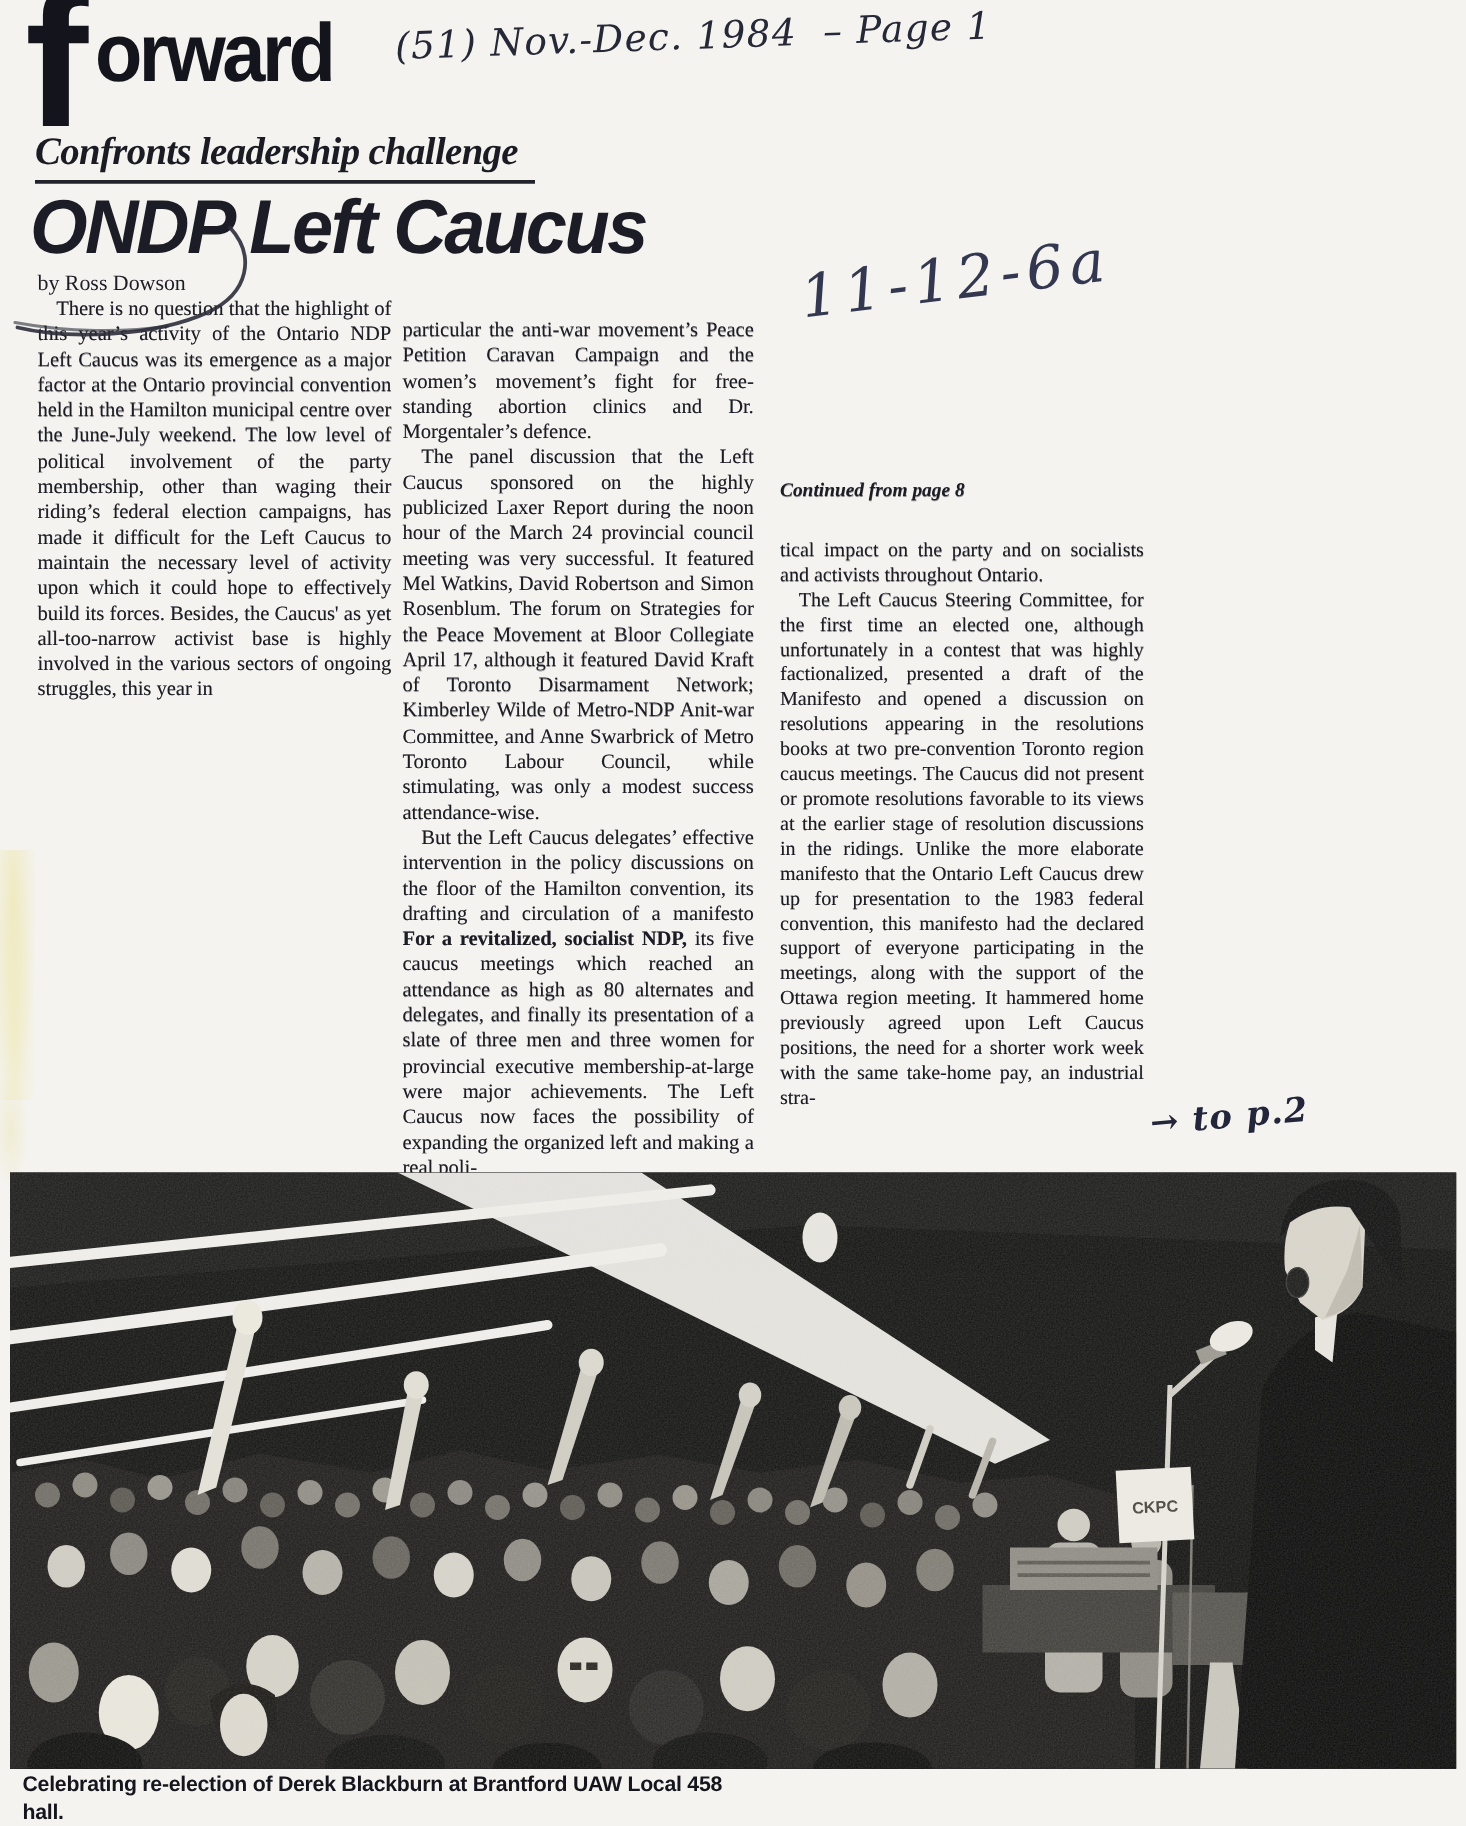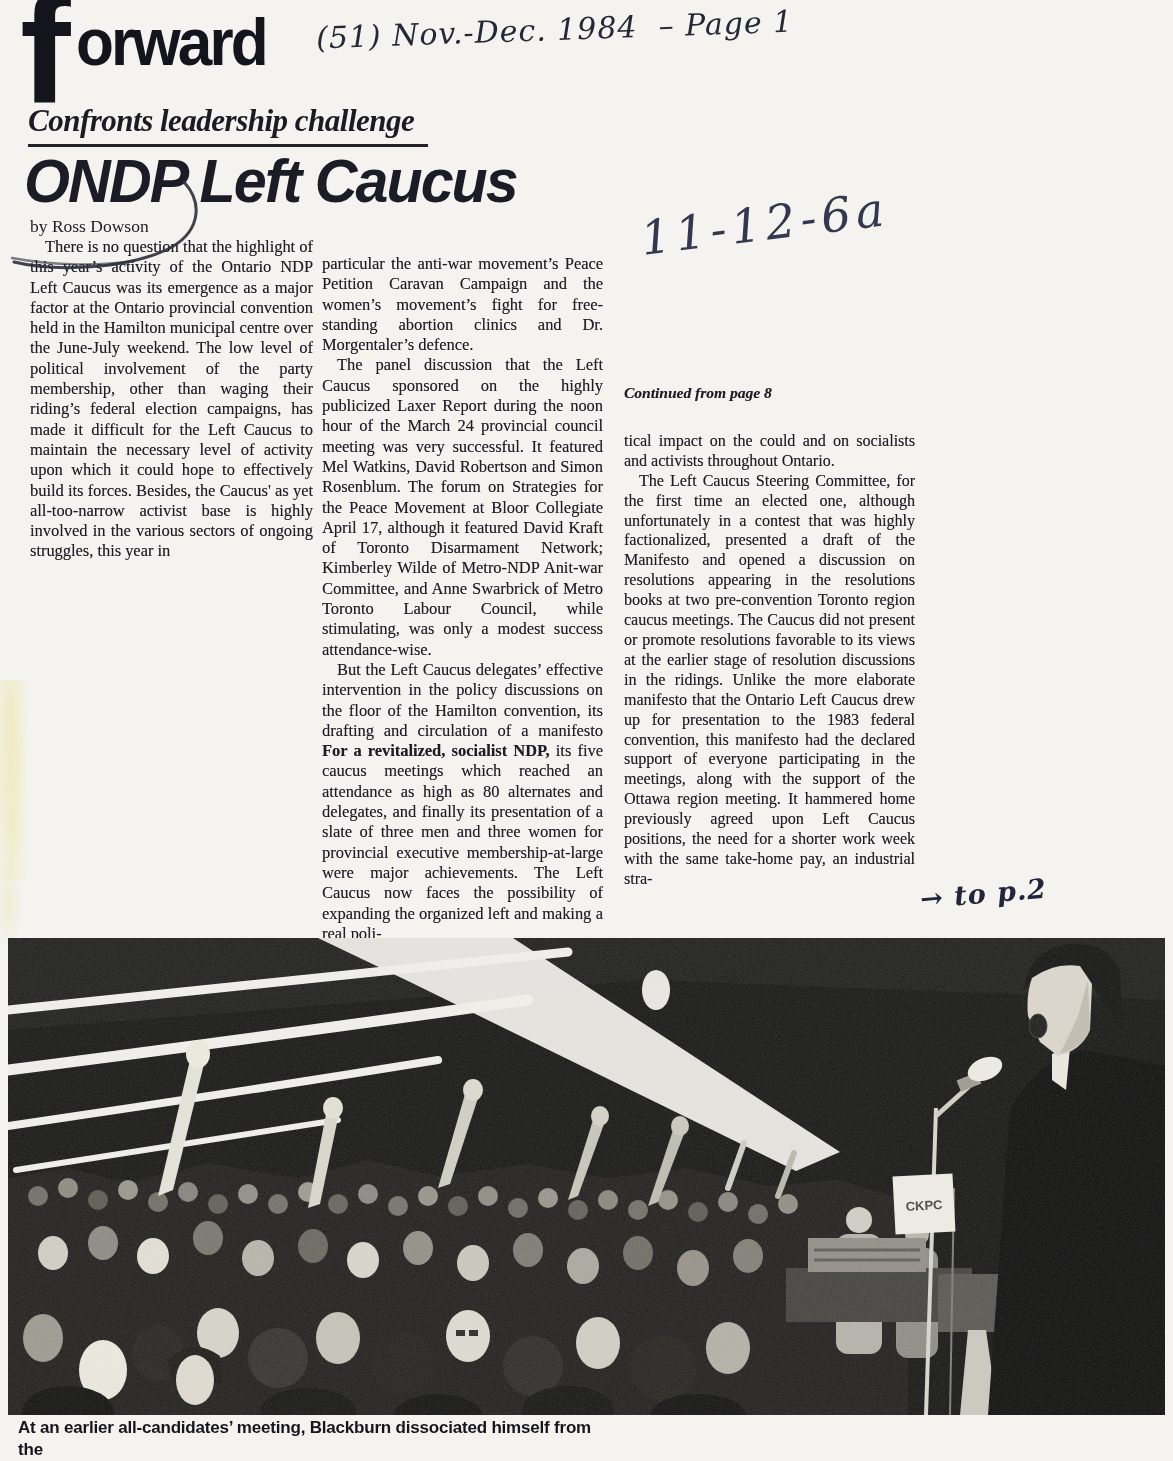--- a/index.html
+++ b/index.html
@@ -110,21 +110,21 @@
       <p>There is no question that the highlight of this year’s activity of the Ontario NDP Left Caucus was its emergence as a major factor at the Ontario provincial convention held in the Hamilton municipal centre over the June-July weekend. The low level of political involvement of the party membership, other than waging their riding’s federal election campaigns, has made it difficult for the Left Caucus to maintain the necessary level of activity upon which it could hope to effectively build its forces. Besides, the Caucus' as yet all-too-narrow activist base is highly involved in the various sectors of ongoing struggles, this year in</p>
     </div>
   <div id="col2" class="col">
       <p class="nt">particular the anti-war movement’s Peace Petition Caravan Campaign and the women’s movement’s fight for free-standing abortion clinics and Dr. Morgentaler’s defence.</p>
       <p>The panel discussion that the Left Caucus sponsored on the highly publicized Laxer Report during the noon hour of the March 24 provincial council meeting was very successful. It featured Mel Watkins, David Robertson and Simon Rosenblum. The forum on Strategies for the Peace Movement at Bloor Collegiate April 17, although it featured David Kraft of Toronto Disarmament Network; Kimberley Wilde of Metro-NDP Anit-war Committee, and Anne Swarbrick of Metro Toronto Labour Council, while stimulating, was only a modest success attendance-wise.</p>
       <p>But the Left Caucus delegates’ effective intervention in the policy discussions on the floor of the Hamilton convention, its drafting and circulation of a manifesto <b>For a revitalized, socialist NDP,</b> its five caucus meetings which reached an attendance as high as 80 alternates and delegates, and finally its presentation of a slate of three men and three women for provincial executive membership-at-large were major achievements. The Left Caucus now faces the possibility of expanding the organized left and making a real poli-</p>
       <div class="continued cont-right">Continued on page 7</div>
     </div>
   <div id="col3" class="col">
       <div class="continued cont-left">Continued from page 8</div>
-      <p class="nt">tical impact on the could and on socialists and activists throughout Ontario.</p>
+      <p class="nt">tical impact on the party and on socialists and activists throughout Ontario.</p>
       <p>The Left Caucus Steering Committee, for the first time an elected one, although unfortunately in a contest that was highly factionalized, presented a draft of the Manifesto and opened a discussion on resolutions appearing in the resolutions books at two pre-convention Toronto region caucus meetings. The Caucus did not present or promote resolutions favorable to its views at the earlier stage of resolution discussions in the ridings. Unlike the more elaborate manifesto that the Ontario Left Caucus drew up for presentation to the 1983 federal convention, this manifesto had the declared support of everyone participating in the meetings, along with the support of the Ottawa region meeting. It hammered home previously agreed upon Left Caucus positions, the need for a shorter work week with the same take-home pay, an industrial stra-</p>
     </div>
 
   <div id="smudge-left" class="smudge"></div>
   <div id="smudge-left2" class="smudge"></div>
 
   <div class="photo">
     <svg viewBox="0 0 1157 477" preserveAspectRatio="none">
       <defs>
         <filter id="grain" x="0" y="0" width="100%" height="100%">
@@ -272,20 +272,21 @@
         <path d="M1024,40 Q1046,24 1072,28 L1084,46 L1082,92 Q1074,112 1050,118 L1032,104 L1020,78 Q1018,56 1024,40 Z" fill="#d9d5cb"></path>
         <path d="M1080,42 L1082,92 Q1074,110 1052,116 L1070,78 Z" fill="#b3afa4" opacity="0.7"></path>
         <ellipse cx="1030" cy="88" rx="9" ry="12" fill="#1a1a19" stroke="#3c3b38" stroke-width="1"></ellipse>
       </g>
 
       <rect width="1157" height="477" filter="url(#grain)" opacity="0.33"></rect>
     </svg>
   </div>
 
   <div id="caption-left" class="caption">
+      <div>Celebrating re-election of Derek Blackburn at Brantford UAW Local 458 hall.</div>
       <div>At an earlier all-candidates’ meeting, Blackburn dissociated himself from the</div>
     </div>
 
   <svg class="pen" width="1173" height="1461">
     <path d="M184,182 C204,204 200,234 166,250 C124,269 56,272 14,262" fill="none" stroke="#2c2d3a" stroke-width="3" stroke-linecap="round" opacity="0.9"></path>
     <path d="M12,258 C55,266 100,266 134,261" fill="none" stroke="#2c2d3a" stroke-width="2.5" stroke-linecap="round" opacity="0.6"></path>
   </svg>
 
 </div>
 

